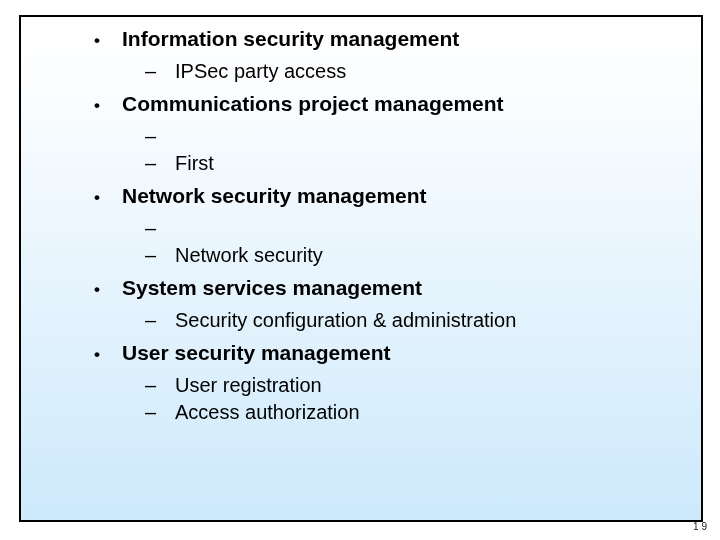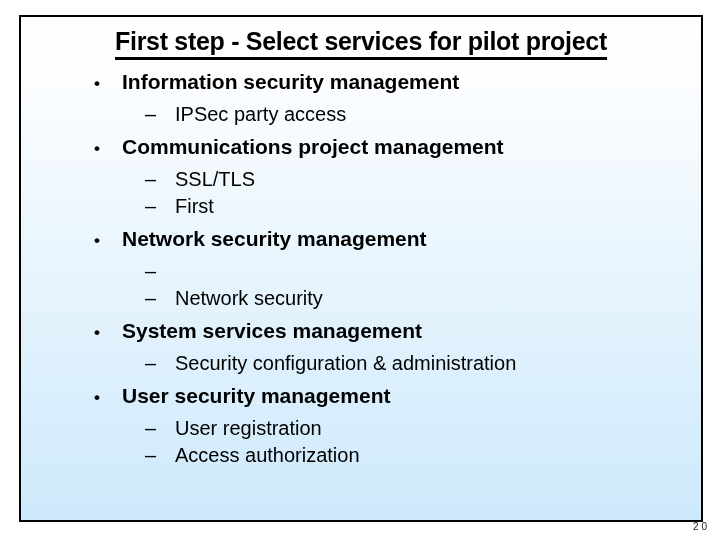--- a/index.html
+++ b/index.html
@@ -72,40 +72,38 @@
     letter-spacing: 3px;
     color: #1a1a1a;
   }
 </style>
 </head>
 <body>
 
 <div class="canvas">
   <div class="slide-frame">
 
-    <h1 class="slide-title"><span class="underline">First step - Select services for pilot project</span></h1>
 
     <div class="content">
 
       <div class="row main">
         <span class="marker">•</span>
         <span class="text">Information security management</span>
       </div>
       <div class="row sub">
         <span class="marker">–</span>
         <span class="text">IPSec party access</span>
       </div>
 
       <div class="row main">
         <span class="marker">•</span>
         <span class="text">Communications project management</span>
       </div>
       <div class="row sub">
         <span class="marker">–</span>
-        <span class="text">SSL/TLS</span>
       </div>
       <div class="row sub">
         <span class="marker">–</span>
         <span class="text">First</span>
       </div>
 
       <div class="row main">
         <span class="marker">•</span>
         <span class="text">Network security management</span>
       </div>
@@ -135,14 +133,14 @@
         <span class="text">User registration</span>
       </div>
       <div class="row sub">
         <span class="marker">–</span>
         <span class="text">Access authorization</span>
       </div>
 
     </div>
   </div>
 
-  <div class="page-number">20</div>
+  <div class="page-number">19</div>
 </div>
 
 </body></html>

